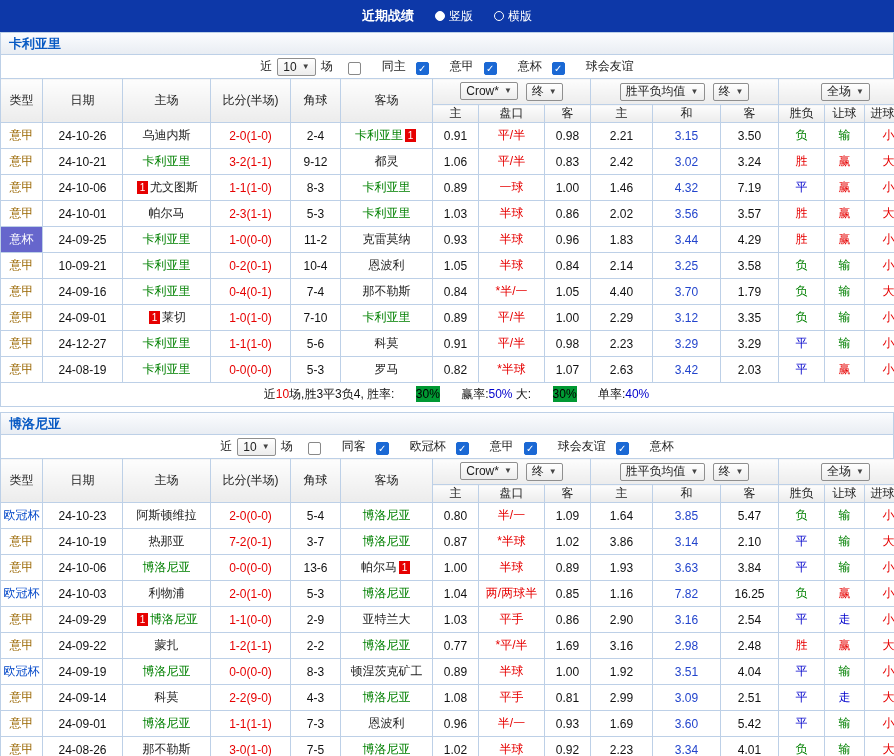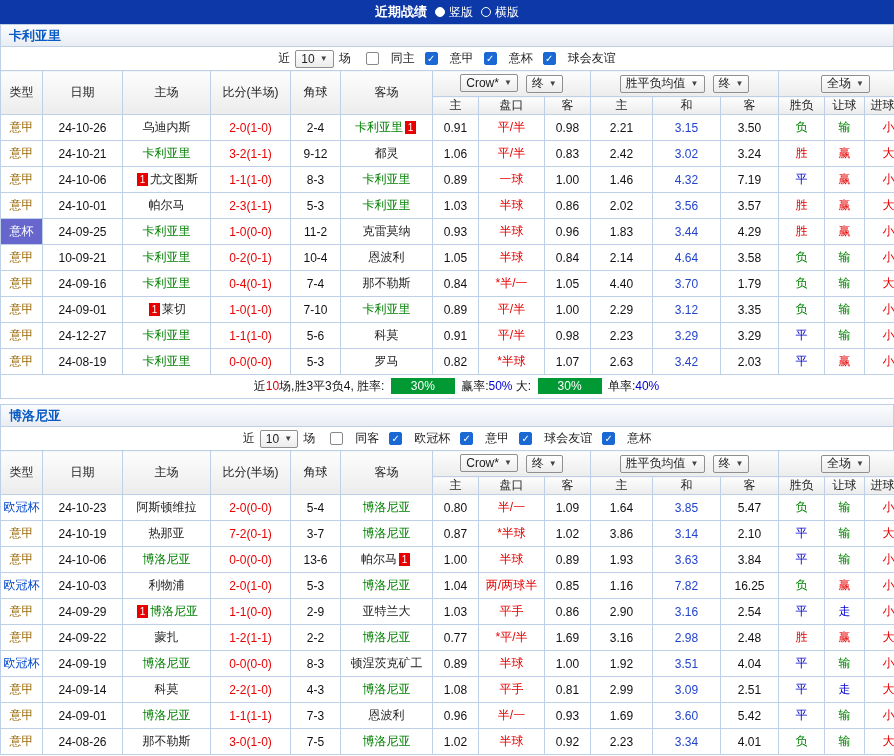--- a/index.html
+++ b/index.html
@@ -1,40 +1,40 @@
 <!DOCTYPE html>
 <html style="--topbar-bg: #0d38a8; --border: #bdd0e7; --team-title-blue: #0a5bc4; --checkbox-blue: #1a68d4; --red: #e60000; --green: #008000; --blue: #0000cc; --draw-odds-blue: #2244cc; --serie-a-brown: #996600; --ucl-blue: #0046c8; --cup-highlight-bg: #6666cc; --subject-team-green: #008000; --rate-badge-bg: #009933;"><head>
 <meta charset="utf-8">
 <style>
   html,body{margin:0;padding:0;width:894px;height:756px;overflow:hidden;background:#fff;
     font-family:"Liberation Sans","DejaVu Sans",sans-serif;font-size:12px;color:#222}
   *{box-sizing:border-box}
   .page{width:894px;height:756px;overflow:hidden;position:relative}
 
   
-  .topbar{height:24px;background:var(--topbar-bg,#0d38a8);display:flex;align-items:center;
-    justify-content:center;gap:8px;color:#fff}
+  .topbar{height:32px;background:var(--topbar-bg,#0d38a8);display:flex;align-items:center;
+    justify-content:center;gap:21px;color:#fff}
   .topbar-title{font-weight:bold;font-size:13px}
   .radio-item{display:inline-flex;align-items:center;gap:4px;cursor:pointer;color:#fff}
   .radio{width:10px;height:10px;border:1px solid #fff;border-radius:50%;display:inline-block;background:transparent}
   .radio.sel{background:#fff}
 
   
   .sec{width:912px}
   .sec.second{margin-top:5px}
   .team-title{height:22px;line-height:22px;padding-left:8px;background:linear-gradient(#fbfcfe,#e9edf3);
     border:1px solid var(--border,#bdd0e7);border-bottom:none;color:var(--team-title-blue,#0a5bc4);
     font-weight:bold;font-size:13px;width:894px}
   .filter-row{height:24px;display:flex;align-items:center;justify-content:center;gap:5px;
     border:1px solid var(--border,#bdd0e7);border-bottom:none;background:#fff;width:894px}
   .select{display:inline-flex;align-items:center;gap:5px;height:18px;padding:0 5px;
     border:1px solid #8f8f8f;border-radius:2px;background:linear-gradient(#fff,#ececec);cursor:pointer;color:#222}
   .select .arrow{font-size:8px;color:#444;line-height:1}
   .cb-group{display:inline-flex;align-items:center}
-  .cb-wrap{display:inline-flex;align-items:center;gap:12px;margin-left:10px;cursor:pointer}
+  .cb-wrap{display:inline-flex;align-items:flex-end;gap:21px;margin-left:10px;cursor:pointer}
   .cb{width:13px;height:13px;border-radius:2px;display:inline-flex;align-items:center;justify-content:center;
     font-size:10px;line-height:1}
   .cb.on{background:var(--checkbox-blue,#1a68d4);border:1px solid var(--checkbox-blue,#1a68d4);color:#fff}
   .cb.off{background:#fff;border:1px solid #888}
 
   
   table{border-collapse:collapse;table-layout:fixed;width:912px}
   th,td{border:1px solid var(--border,#bdd0e7);text-align:center;overflow:hidden;white-space:nowrap;padding:0}
   thead th{background:linear-gradient(#fdfdfd,#ececec);font-weight:normal;color:#222}
   tr.h1 th{height:26px}
@@ -50,21 +50,21 @@
   td.num,td.date,td.corner{color:#111}
   .subject{color:var(--subject-team-green,#008000)}
   .v-red{color:var(--red,#e60000)}
   .v-green{color:var(--green,#008000)}
   .v-blue{color:var(--blue,#0000cc)}
   .badge1{display:inline-block;min-width:11px;height:13px;line-height:13px;background:var(--red,#e60000);
     color:#fff;font-size:10px;vertical-align:middle;margin:0 2px;text-align:center}
   td.summary{height:24px;background:#fff;color:#111}
   .sm-red{color:var(--red,#e60000)}
   .sm-blue{color:var(--blue,#0000cc)}
-  .sm-badge{background:var(--rate-badge-bg,#009933);color:#ffffff;padding:1px 20px;margin:0 3px}
+  .sm-badge{background:var(--rate-badge-bg,#009933);color:#000000;padding:1px 0;margin:0 18px}
 </style>
 </head>
 <body>
 
 <div class="page">
 
   <header class="topbar">
     <span class="topbar-title">近期战绩</span>
     <label class="radio-item">
       <span class="radio sel"></span>
@@ -257,21 +257,21 @@
             <td class="league lg-serie">意甲</td>
             <td class="date">10-09-21</td>
             <td class="team"><span class="subject">卡利亚里</span></td>
             <td class="score">0-2(0-1)</td>
             <td class="corner">10-4</td>
             <td class="team"><span>恩波利</span></td>
             <td class="num">1.05</td>
             <td class="handicap">半球</td>
             <td class="num">0.84</td>
             <td class="num">2.14</td>
-            <td class="edraw">4.64</td>
+            <td class="edraw">3.25</td>
             <td class="num">3.58</td>
             <td class="res v-green">负</td>
             <td class="res v-green">输</td>
             <td class="res v-red">小</td>
           </tr>
           <tr>
             <td class="league lg-serie">意甲</td>
             <td class="date">24-09-16</td>
             <td class="team"><span class="subject">卡利亚里</span></td>
             <td class="score">0-4(0-1)</td>
@@ -559,21 +559,21 @@
             <td class="edraw">3.51</td>
             <td class="num">4.04</td>
             <td class="res v-blue">平</td>
             <td class="res v-green">输</td>
             <td class="res v-red">小</td>
           </tr>
           <tr>
             <td class="league lg-serie">意甲</td>
             <td class="date">24-09-14</td>
             <td class="team"><span>科莫</span></td>
-            <td class="score">2-2(1-0)</td>
+            <td class="score">2-2(9-0)</td>
             <td class="corner">4-3</td>
             <td class="team"><span class="subject">博洛尼亚</span></td>
             <td class="num">1.08</td>
             <td class="handicap">平手</td>
             <td class="num">0.81</td>
             <td class="num">2.99</td>
             <td class="edraw">3.09</td>
             <td class="num">2.51</td>
             <td class="res v-blue">平</td>
             <td class="res v-blue">走</td>

